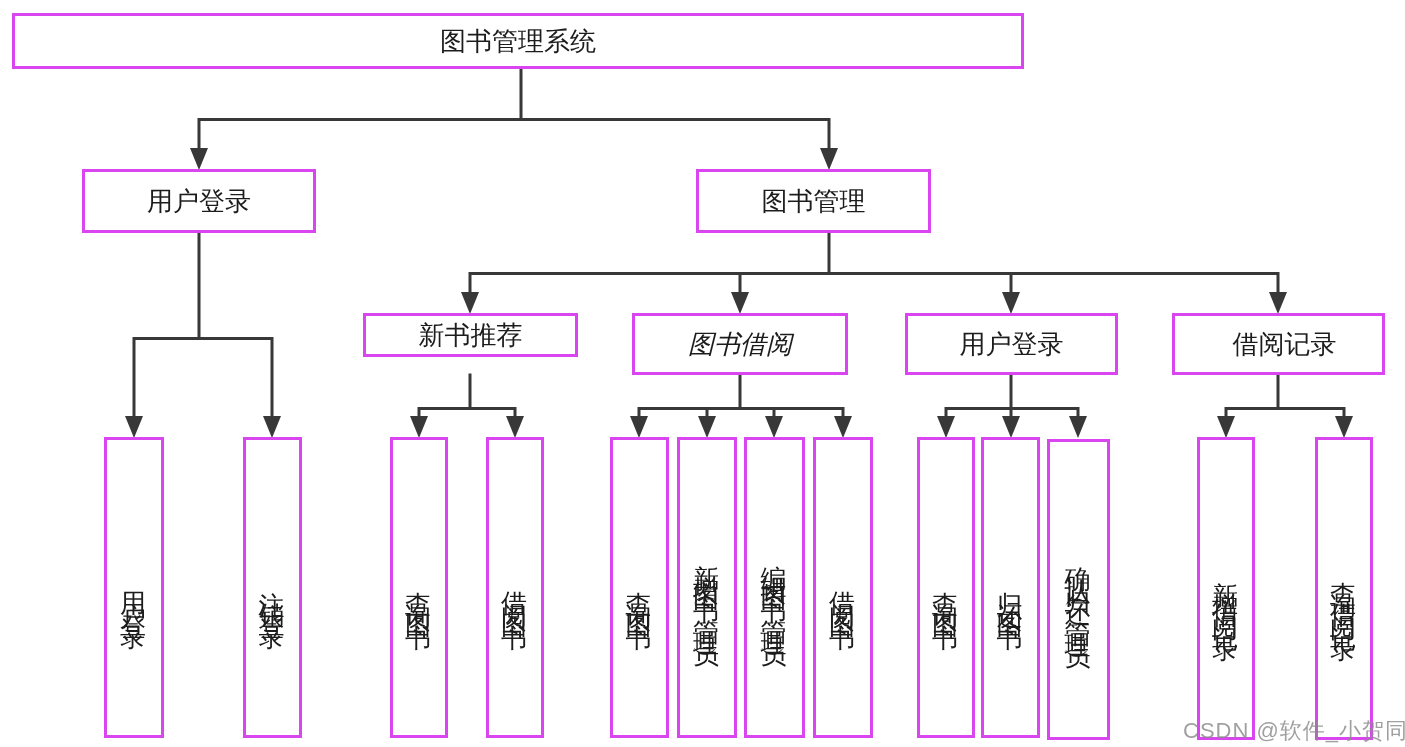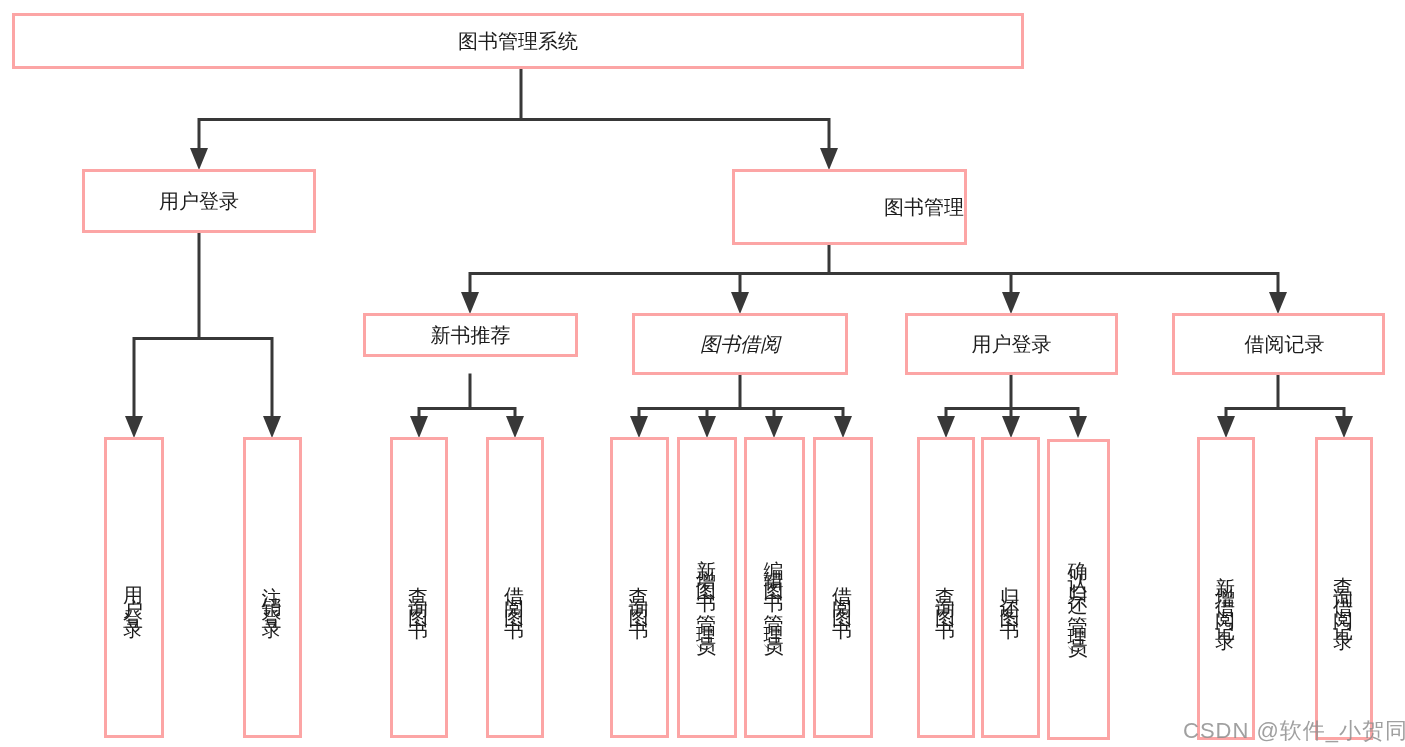--- a/index.html
+++ b/index.html
@@ -6,24 +6,24 @@
   html,body { background:#ffffff; }
   body { font-family:"Liberation Sans", sans-serif; }
   .canvas {
     position:relative; width:1405px; height:747px;
     background:#ffffff; overflow:hidden;
     color:#1c1c1c;
   }
   .wires { position:absolute; left:0; top:0; }
   .node {
     position:absolute;
-    border:3px solid #fca5a5;
+    border:3px solid #d946ef;
     background:#ffffff;
     display:flex; align-items:center; justify-content:center;
-    font-size:20px; color:#1c1c1c;
+    font-size:26px; color:#1c1c1c;
     text-align:center; white-space:nowrap;
   }
   .node.v span {
     writing-mode:vertical-rl;
     text-orientation:mixed;
     letter-spacing:11px;
     margin-bottom:-11px;
     white-space:pre;
   }
   .watermark {
@@ -71,21 +71,21 @@
     </g>
   </svg>
 
   <div class="node" style="left:12px; top:13px; width:1012px; height:56px;">
     <span>图书管理系统</span>
   </div>
 
   <div class="node" style="left:82px; top:169px; width:234px; height:64px;">
     <span>用户登录</span>
   </div>
-  <div class="node" style="left:732px; top:169px; width:235px; height:76px;justify-content:flex-end;">
+  <div class="node" style="left:696px; top:169px; width:235px; height:64px;">
     <span>图书管理</span>
   </div>
 
   <div class="node" style="left:363px; top:313px; width:215px; height:44px;">
     <span>新书推荐</span>
   </div>
   <div class="node" style="left:632px; top:313px; width:216px; height:62px;font-style:italic;">
     <span>图书借阅</span>
   </div>
   <div class="node" style="left:905px; top:313px; width:213px; height:62px;">

